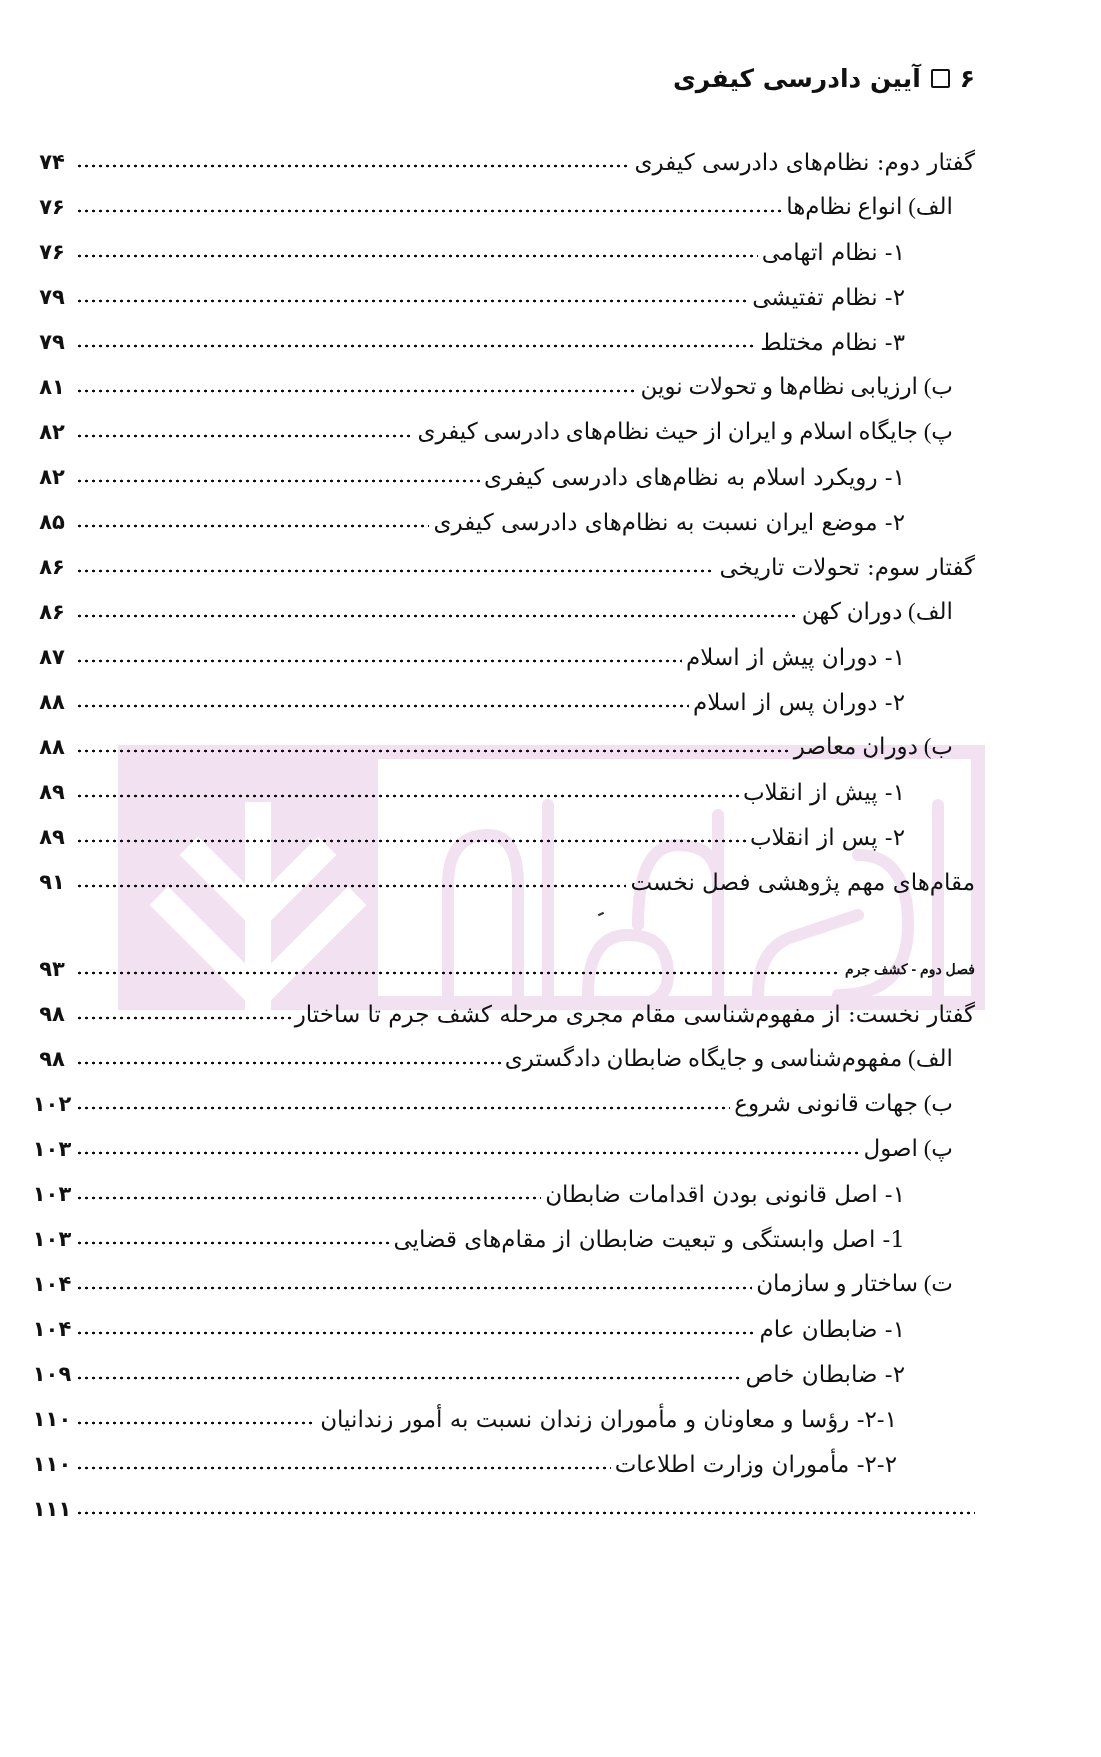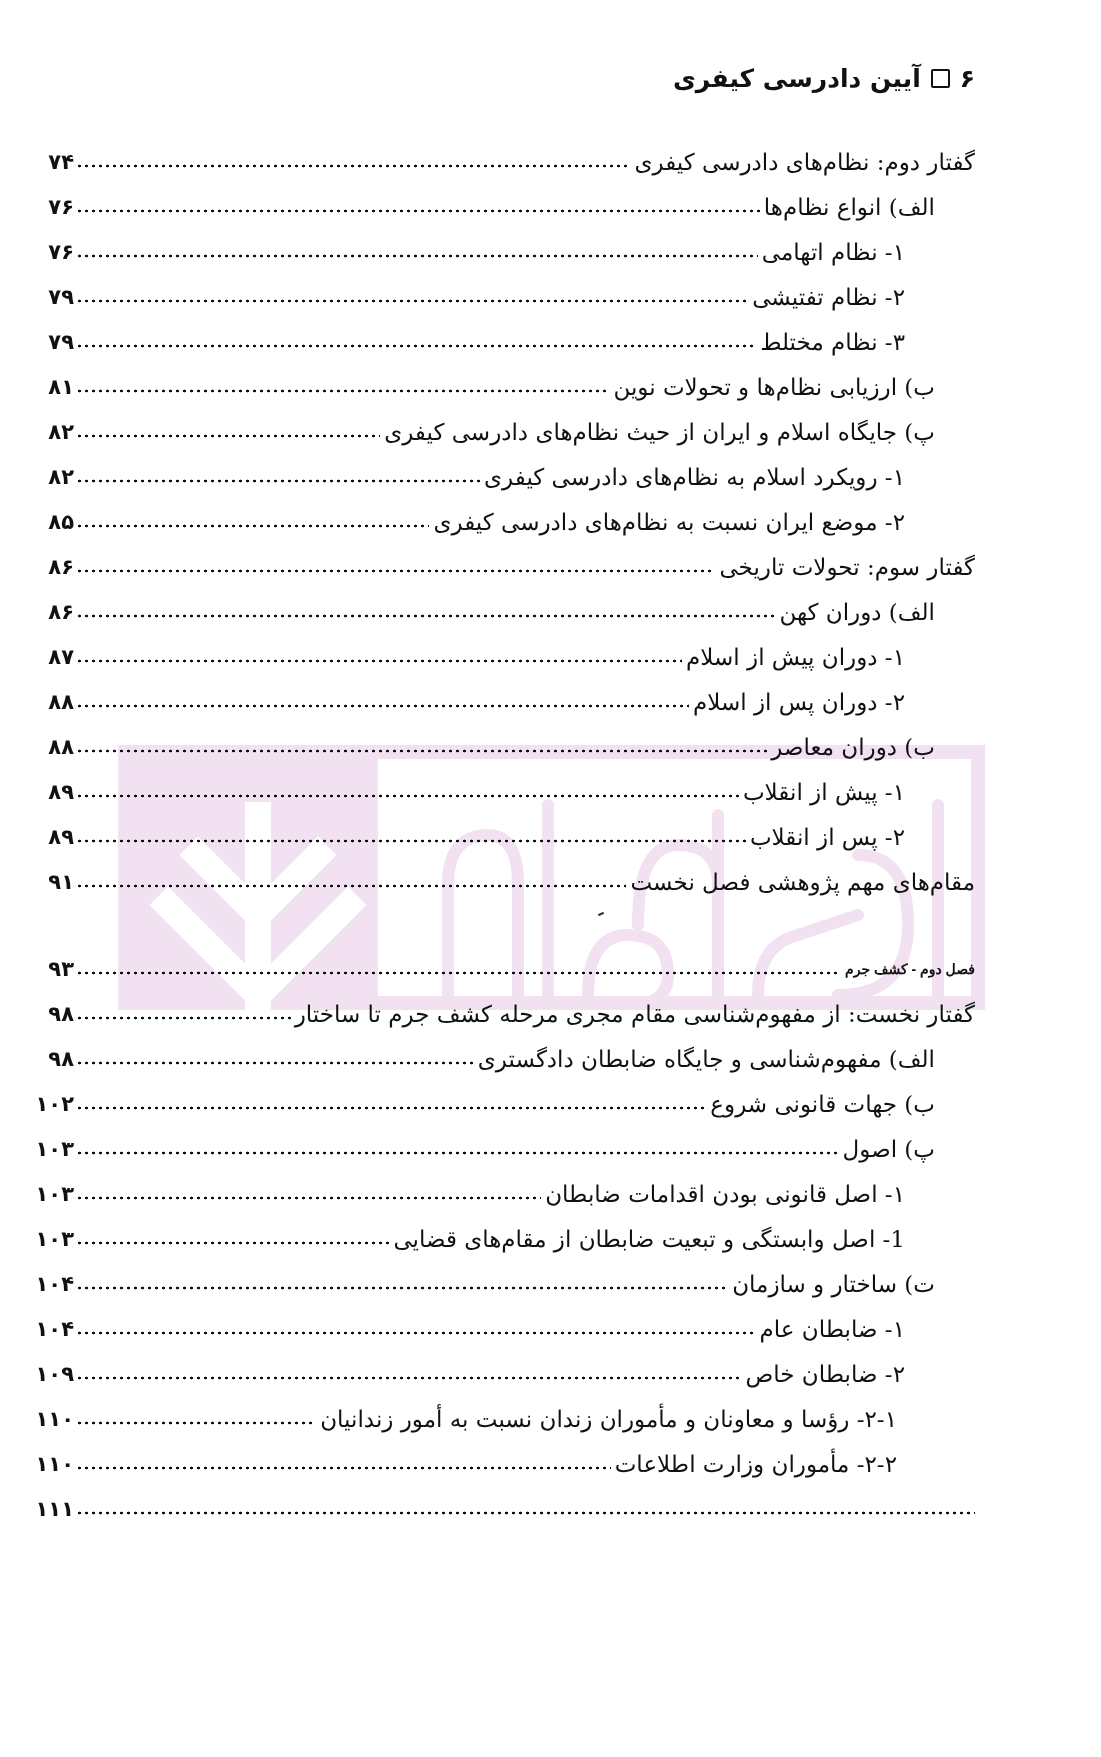--- a/index.html
+++ b/index.html
@@ -31,26 +31,26 @@
       direction: rtl; display: flex; align-items: flex-end;
       font-size: 23px; line-height: 30px;
     }
     .row .title { white-space: nowrap; padding-left: 4px; }
     .row .dots {
       flex: 1; height: 8px; margin-bottom: 7px;
       background-image: radial-gradient(circle, #111 1.3px, transparent 1.6px);
       background-size: 7px 8px; background-repeat: repeat-x; background-position: left center;
     }
     .row .page {
-      width: 44px; text-align: right; font-weight: bold;
+      width: 44px; text-align: center; font-weight: bold;
       font-family: "DejaVu Sans", sans-serif; font-size: 21px; padding-right: 2px;
     }
     .row.bold .title { font-weight: bold; font-family: Liberation Sans, sans-serif; font-size: 14px; }
     .l0 .title { padding-right: 0; }
-    .l1 .title { margin-right: 40px; }
+    .l1 .title { margin-right: 22px; font-family: Liberation Serif, serif; }
     .l2 .title { margin-right: 70px; }
     .l3 .title { margin-right: 78px; margin-top: 41px; }
     .stray-mark {
       position: absolute; left: 598px; top: 913px; width: 6px; height: 2px;
       background: #333; transform: rotate(-25deg);
     }
   </style>
 </head>
 <body>
 

